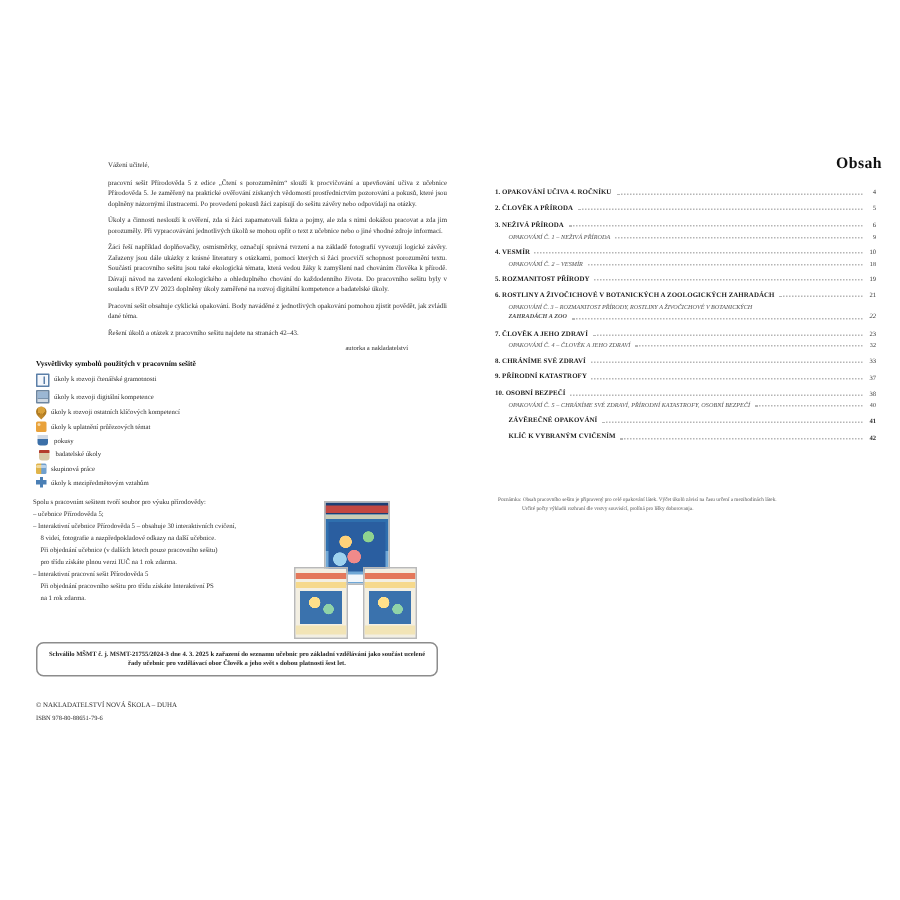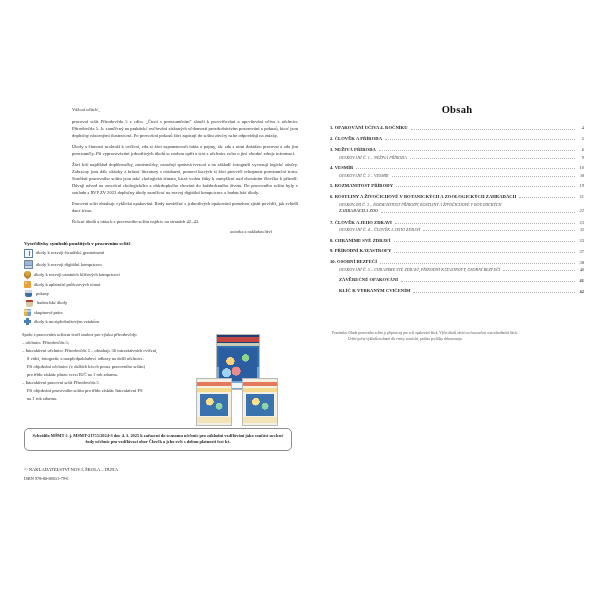--- a/index.html
+++ b/index.html
@@ -210,21 +210,21 @@
     position:absolute;
     left:24px;top:466px;
     font-size:4.6px;
     line-height:1.9;
     color:#2b2b2b;
   }
   .imprint .isbn{font-size:4.3px;}
 
   
   .toc-title{
-    text-align:center;
+    text-align:right;
     font-size:10.5px;
     font-weight:bold;
     letter-spacing:.3px;
     margin:0 0 10px 0;
     color:#111;
   }
   .toc-list{list-style:none;margin:0;padding:0 4px 0 4px;}
   .toc-item{
     display:flex;
     align-items:flex-end;

